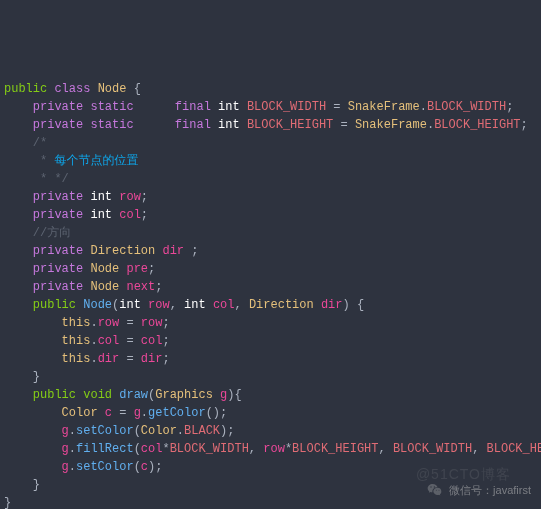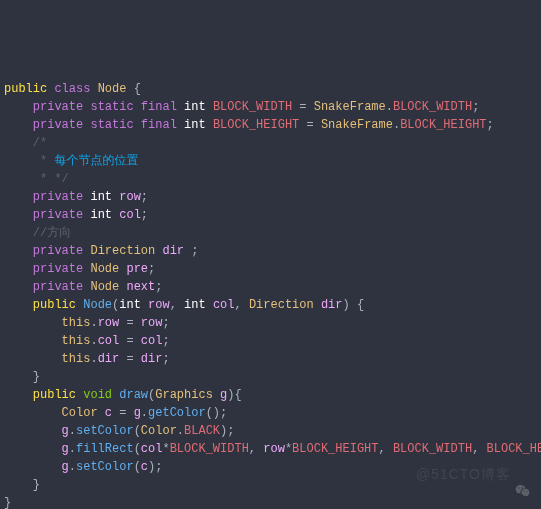--- a/index.html
+++ b/index.html
@@ -12,35 +12,35 @@
     width: 541px;
     height: 509px;
     overflow: hidden;
     position: relative;
     white-space: pre;
   }
   .code-container {
     padding: 8px 4px;
   }
   .line { display: block; }
-  .kw-public { color: #fde047; }
+  .kw-public { color: #84cc16; }
   .kw-class { color: #c678dd; }
   .kw-private { color: #c678dd; }
   .kw-static { color: #c678dd; margin-top: 20px; }
-  .kw-final { color: #c678dd; }
+  .kw-final { color: #c678dd; margin-left: 34px; }
   .kw-int { color: #ffffff; }
   .kw-void { color: #84cc16; }
   .kw-this { color: #e5c07b; }
   .class-name { color: #e5c07b; }
   .method-name { color: #61afef; }
   .field-name { color: #e06c75; }
   .punct { color: #abb2bf; }
   .comment { color: #5c6370; }
   .comment-cn { color: #0ea5e9; }
-  .ident { color: #f0abfc; }
+  .ident { color: #ec4899; }
   .watermark {
     position: absolute;
     right: 10px;
     bottom: 10px;
     display: flex;
     align-items: center;
     gap: 6px;
     color: rgba(200,200,200,0.5);
     font-family: sans-serif;
     font-size: 11px;
@@ -68,16 +68,17 @@
 
 
 <div class="code-container" id="code-root"><span class="line"><span class="kw-public">public</span> <span class="kw-class">class</span> <span class="class-name">Node</span> <span class="punct">{</span></span><span class="line"></span><span class="line">    <span class="kw-private">private</span> <span class="kw-static">static</span> <span class="kw-final">final</span> <span class="kw-int">int</span> <span class="field-name">BLOCK_WIDTH</span> <span class="punct">=</span> <span class="class-name">SnakeFrame</span><span class="punct">.</span><span class="field-name">BLOCK_WIDTH</span><span class="punct">;</span></span><span class="line">    <span class="kw-private">private</span> <span class="kw-static">static</span> <span class="kw-final">final</span> <span class="kw-int">int</span> <span class="field-name">BLOCK_HEIGHT</span> <span class="punct">=</span> <span class="class-name">SnakeFrame</span><span class="punct">.</span><span class="field-name">BLOCK_HEIGHT</span><span class="punct">;</span></span><span class="line">    <span class="comment">/*</span></span><span class="line">     <span class="comment">* </span><span class="comment-cn">每个节点的位置</span></span><span class="line">     <span class="comment">* */</span></span><span class="line">    <span class="kw-private">private</span> <span class="kw-int">int</span> <span class="ident">row</span><span class="punct">;</span></span><span class="line">    <span class="kw-private">private</span> <span class="kw-int">int</span> <span class="ident">col</span><span class="punct">;</span></span><span class="line">    <span class="comment">//方向</span></span><span class="line">    <span class="kw-private">private</span> <span class="class-name">Direction</span> <span class="ident">dir </span><span class="punct">;</span></span><span class="line"></span><span class="line">    <span class="kw-private">private</span> <span class="class-name">Node</span> <span class="ident">pre</span><span class="punct">;</span></span><span class="line">    <span class="kw-private">private</span> <span class="class-name">Node</span> <span class="ident">next</span><span class="punct">;</span></span><span class="line"></span><span class="line">    <span class="kw-public">public</span> <span class="method-name">Node</span><span class="punct">(</span><span class="kw-int">int</span> <span class="ident">row</span><span class="punct">, </span><span class="kw-int">int</span> <span class="ident">col</span><span class="punct">, </span><span class="class-name">Direction</span> <span class="ident">dir</span><span class="punct">) {</span></span><span class="line">        <span class="kw-this">this</span><span class="punct">.</span><span class="ident">row</span> <span class="punct">=</span> <span class="ident">row</span><span class="punct">;</span></span><span class="line">        <span class="kw-this">this</span><span class="punct">.</span><span class="ident">col</span> <span class="punct">=</span> <span class="ident">col</span><span class="punct">;</span></span><span class="line">        <span class="kw-this">this</span><span class="punct">.</span><span class="ident">dir</span> <span class="punct">=</span> <span class="ident">dir</span><span class="punct">;</span></span><span class="line">    <span class="punct">}</span></span><span class="line"></span><span class="line">    <span class="kw-public">public</span> <span class="kw-void">void</span> <span class="method-name">draw</span><span class="punct">(</span><span class="class-name">Graphics</span> <span class="ident">g</span><span class="punct">){</span></span><span class="line">        <span class="class-name">Color</span> <span class="ident">c</span> <span class="punct">=</span> <span class="ident">g</span><span class="punct">.</span><span class="method-name">getColor</span><span class="punct">();</span></span><span class="line">        <span class="ident">g</span><span class="punct">.</span><span class="method-name">setColor</span><span class="punct">(</span><span class="class-name">Color</span><span class="punct">.</span><span class="field-name">BLACK</span><span class="punct">);</span></span><span class="line">        <span class="ident">g</span><span class="punct">.</span><span class="method-name">fillRect</span><span class="punct">(</span><span class="ident">col</span><span class="punct">*</span><span class="field-name">BLOCK_WIDTH</span><span class="punct">, </span><span class="ident">row</span><span class="punct">*</span><span class="field-name">BLOCK_HEIGHT</span><span class="punct">, </span><span class="field-name">BLOCK_WIDTH</span><span class="punct">, </span><span class="field-name">BLOCK_HEIGHT</span></span><span class="line">        <span class="ident">g</span><span class="punct">.</span><span class="method-name">setColor</span><span class="punct">(</span><span class="ident">c</span><span class="punct">);</span></span><span class="line">    <span class="punct">}</span></span><span class="line"><span class="punct">}</span></span></div>
 
 <div class="watermark-sub">@51CTO博客</div>
 
 <div class="watermark">
   <svg class="wechat-icon" viewBox="0 0 24 24" fill="rgba(200,200,200,0.6)">
     <path d="M8.5 3C4.36 3 1 5.91 1 9.5c0 1.86.93 3.54 2.4 4.73l-.6 2.02 2.24-1.12c.78.24 1.61.37 2.46.37.24 0 .48-.01.71-.04-.15-.5-.23-1.03-.23-1.58 0-3.26 3.16-5.9 7.05-5.9.24 0 .47.01.7.03C15.18 4.96 12.14 3 8.5 3zm-2.5 3.5c.55 0 1 .45 1 1s-.45 1-1 1-1-.45-1-1 .45-1 1-1zm5 0c.55 0 1 .45 1 1s-.45 1-1 1-1-.45-1-1 .45-1 1-1zm5 2C12.46 8.5 9.5 10.96 9.5 14c0 3.04 2.96 5.5 6.5 5.5.71 0 1.39-.1 2.03-.28l1.87.94-.5-1.69c1.27-.99 2.1-2.41 2.1-4C21.5 10.96 19.54 8.5 16 8.5zm-2 3c.41 0 .75.34.75.75s-.34.75-.75.75-.75-.34-.75-.75.34-.75.75-.75zm4 0c.41 0 .75.34.75.75s-.34.75-.75.75-.75-.34-.75-.75.34-.75.75-.75z"></path>
   </svg>
+  <span>微信号：javafirst</span>
 </div>
 
 
 
 
 </body></html>

